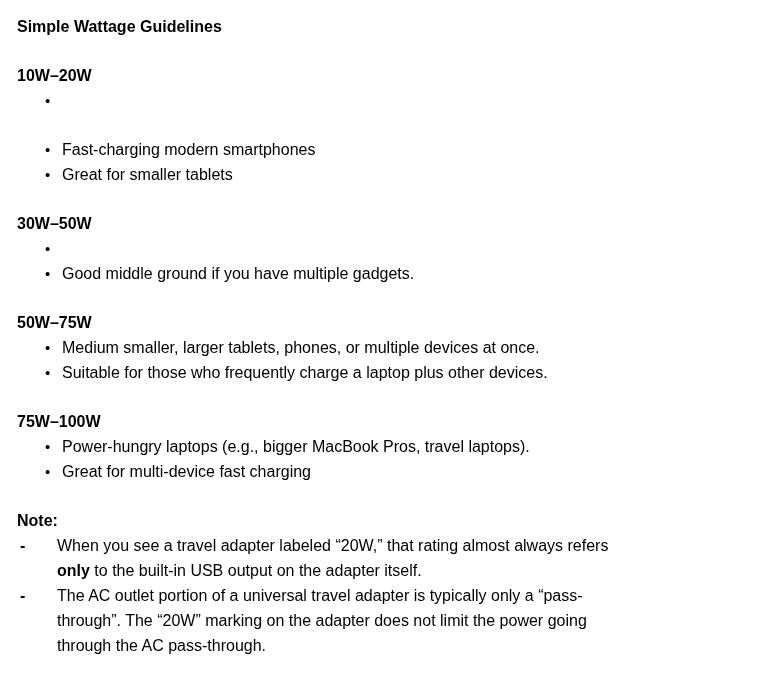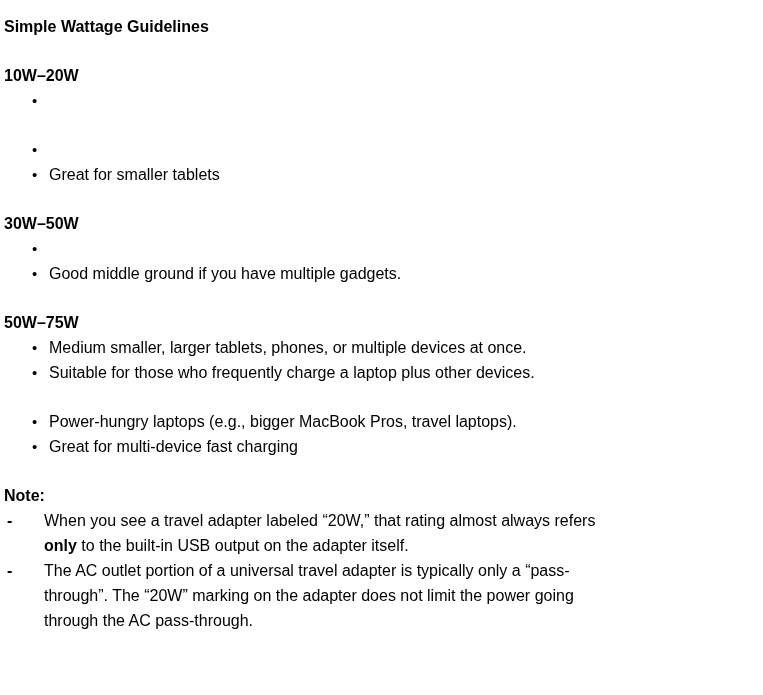--- a/index.html
+++ b/index.html
@@ -14,21 +14,21 @@
     color: #000000;
     font-family: "Liberation Sans", sans-serif;
     font-size: 16px;
     line-height: 25px;
     -webkit-font-smoothing: antialiased;
   }
   .page {
     box-sizing: border-box;
     width: 763px;
     height: 695px;
-    padding: 14px 10px 0 4px;
+    padding: 14px 10px 0 17px;
   }
   h1, h2 {
     font-size: 16px;
     font-weight: 700;
     line-height: 25px;
     margin: 0;
   }
   h1 { margin-bottom: 24px; }
   .section { margin-bottom: 24px; }
   .bullet-list { margin: 0; padding: 0; list-style: none; }
@@ -61,20 +61,21 @@
         <ul class="bullet-list">
           <li class="bullet-item">
             <span class="marker">•</span>
           </li>
         </ul>
       </div>
       <div class="section">
         <ul class="bullet-list">
           <li class="bullet-item">
             <span class="marker">•</span>
+            <span class="bullet-text">Fast-charging modern smartphones</span>
           </li>
           <li class="bullet-item">
             <span class="marker">•</span>
             <span class="bullet-text">Great for smaller tablets</span>
           </li>
         </ul>
       </div>
       <div class="section">
         <h2>30W–50W</h2>
         <ul class="bullet-list">
@@ -94,20 +95,21 @@
             <span class="marker">•</span>
             <span class="bullet-text">Medium smaller, larger tablets, phones, or multiple devices at once.</span>
           </li>
           <li class="bullet-item">
             <span class="marker">•</span>
             <span class="bullet-text">Suitable for those who frequently charge a laptop plus other devices.</span>
           </li>
         </ul>
       </div>
       <div class="section">
+        <h2>75W–100W</h2>
         <ul class="bullet-list">
           <li class="bullet-item">
             <span class="marker">•</span>
             <span class="bullet-text">Power-hungry laptops (e.g., bigger MacBook Pros, travel laptops).</span>
           </li>
           <li class="bullet-item">
             <span class="marker">•</span>
             <span class="bullet-text">Great for multi-device fast charging</span>
           </li>
         </ul>

